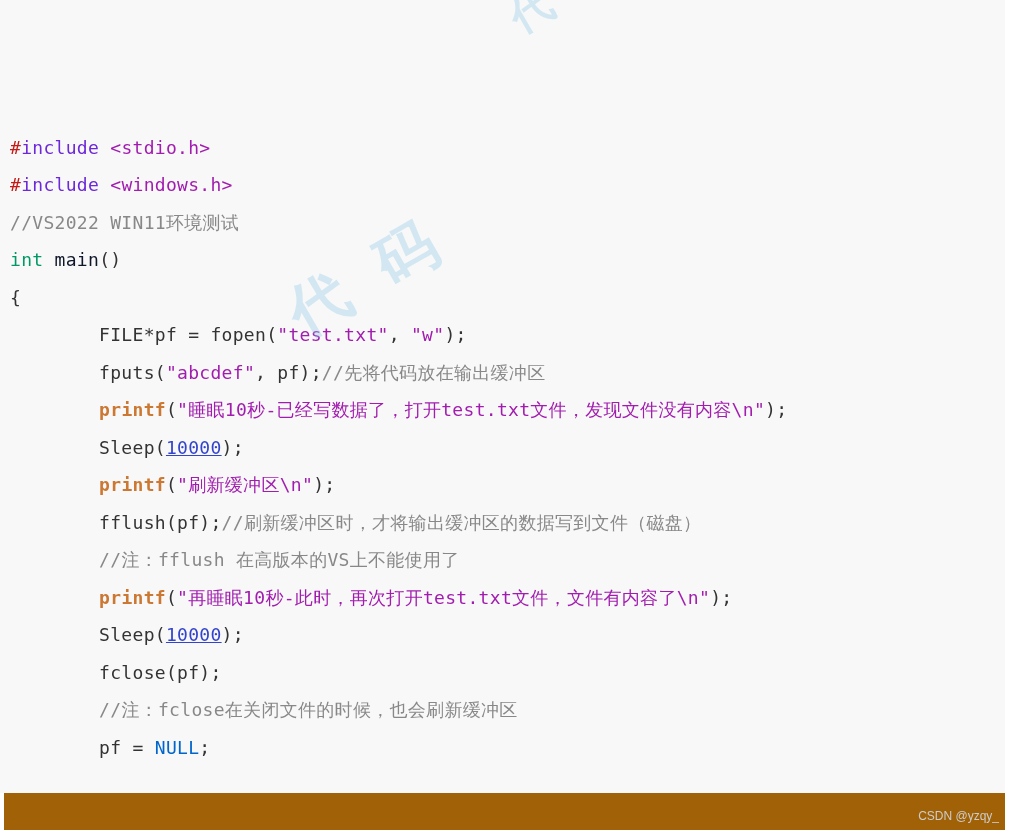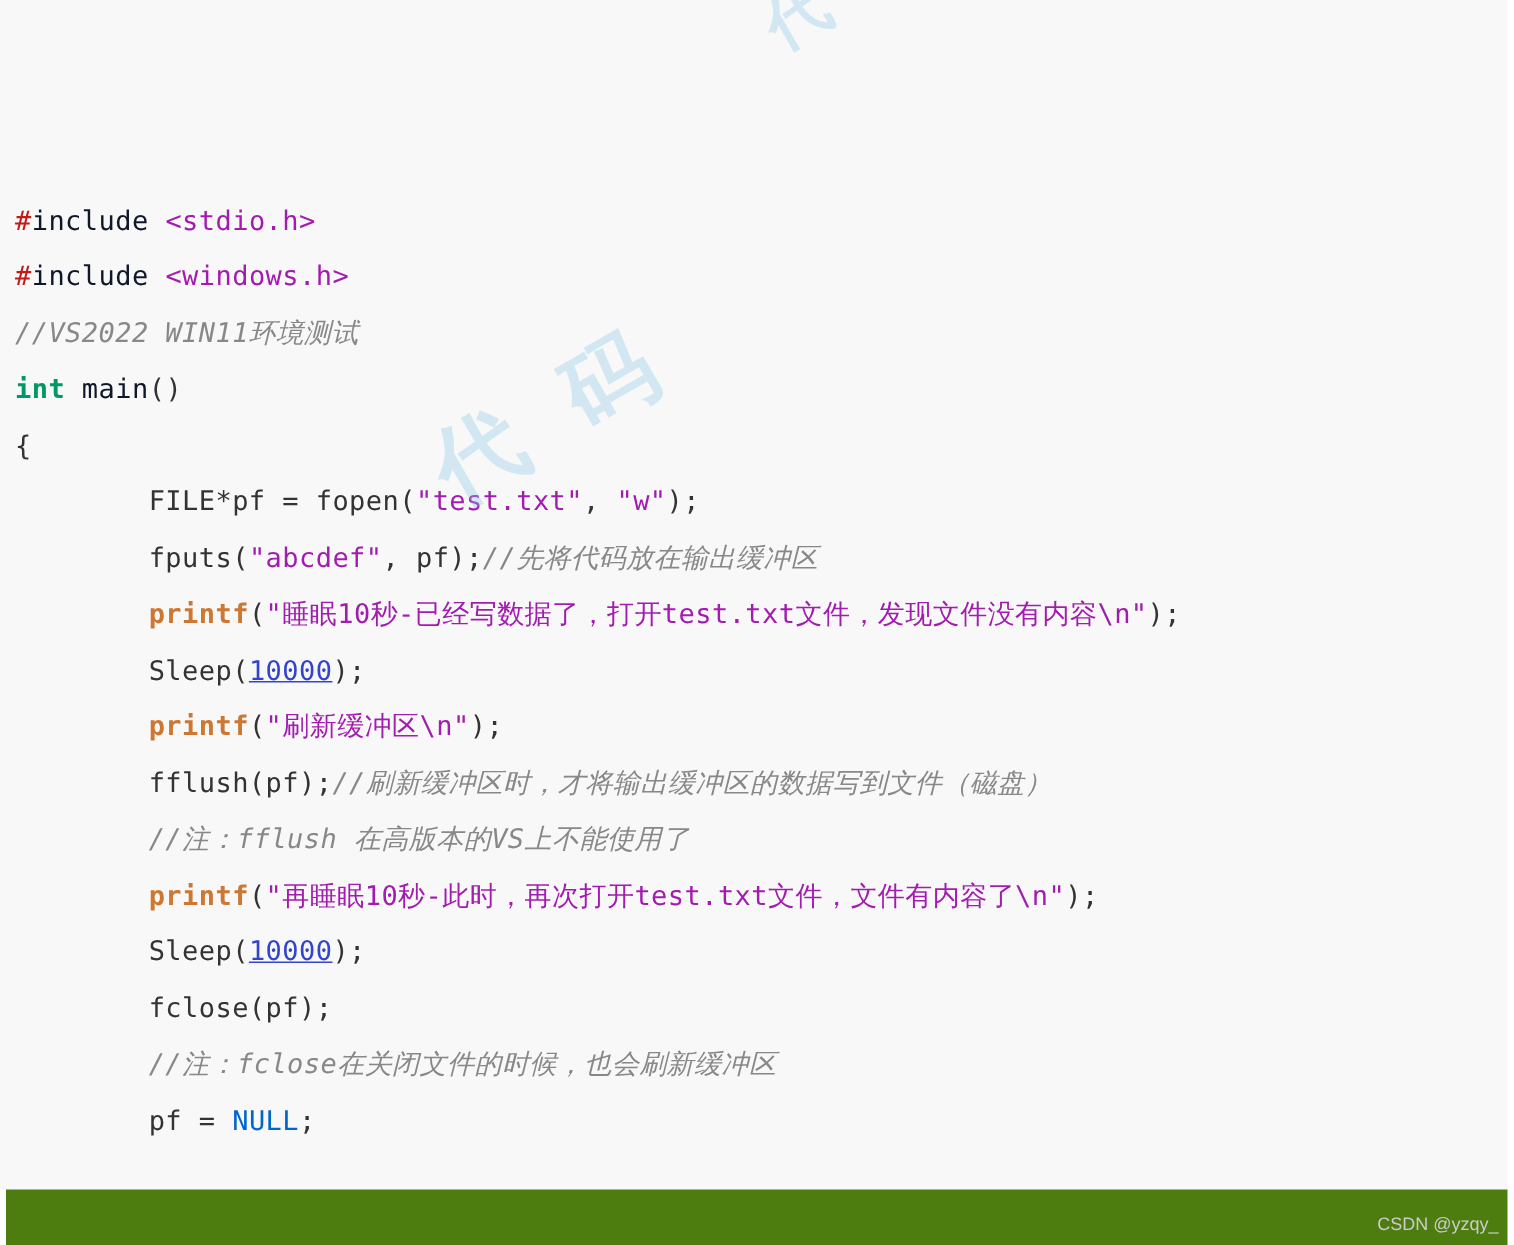--- a/index.html
+++ b/index.html
@@ -20,26 +20,26 @@
     white-space: pre;
     color: #333;
     width: 1005px;
     height: 793px;
     position: relative;
     overflow: hidden;
     letter-spacing: 0.3px;
   }
   .line { display: block; }
   .preproc { color: #c41a16; }
-  .include-kw { color: #0f172a; margin-top: 24px; }
+  .include-kw { color: #6d28d9; margin-top: 24px; }
   .str { color: #a21caf; }
   .kw-blue { color: #0f172a; }
-  .kw-green { color: #009966; font-weight: bold; }
+  .kw-green { color: #009966; }
   .fn-orange { color: #cc7832; font-weight: bold; }
-  .comment { color: #888888; font-style: italic; }
+  .comment { color: #888888; }
   .num { color: #3344cc; text-decoration: underline; }
   .null-kw { color: #0066cc; text-align: center; }
   .watermark {
     position: absolute;
     color: #8ecae6;
     opacity: 0.35;
     transform: rotate(-30deg);
     font-family: "Microsoft YaHei", sans-serif;
     font-weight: bold;
     font-size: 42px;
@@ -52,21 +52,21 @@
     left: 4px;
     bottom: 0;
     right: 4px;
     height: 37px;
     text-align: right;
     font-family: Arial, sans-serif;
     font-size: 12px;
     color: #cccccc;
     padding-top: 16px;
     padding-right: 6px;
-    background: #4d7c0f;
+    background: #a16207;
   }
 </style>
 </head>
 <body>
 
 <div class="code-block">
 <div class="watermark" style="top:-10px; left:510px;">代</div>
 <div class="watermark" style="top:250px; left:280px; font-size:60px; letter-spacing:40px;">代码</div>
 <span class="line"><span class="preproc">#</span><span class="include-kw">include</span> <span class="str">&lt;stdio.h&gt;</span></span><span class="line"><span class="preproc">#</span><span class="include-kw">include</span> <span class="str">&lt;windows.h&gt;</span></span><span class="line comment">//VS2022 WIN11环境测试</span><span class="line"><span class="kw-green">int</span> <span class="kw-blue">main</span><span>()</span></span><span class="line">{</span><span class="line"><span>        FILE*pf = fopen(</span><span class="str">"test.txt"</span><span>, </span><span class="str">"w"</span><span>);</span></span><span class="line"><span>        fputs(</span><span class="str">"abcdef"</span><span>, pf);</span><span class="comment">//先将代码放在输出缓冲区</span></span><span class="line"><span>        </span><span class="fn-orange">printf</span><span>(</span><span class="str">"睡眠10秒-已经写数据了，打开test.txt文件，发现文件没有内容\n"</span><span>);</span></span><span class="line"><span>        Sleep(</span><span class="num">10000</span><span>);</span></span><span class="line"><span>        </span><span class="fn-orange">printf</span><span>(</span><span class="str">"刷新缓冲区\n"</span><span>);</span></span><span class="line"><span>        fflush(pf);</span><span class="comment">//刷新缓冲区时，才将输出缓冲区的数据写到文件（磁盘）</span></span><span class="line"><span>        </span><span class="comment">//注：fflush 在高版本的VS上不能使用了</span></span><span class="line"><span>        </span><span class="fn-orange">printf</span><span>(</span><span class="str">"再睡眠10秒-此时，再次打开test.txt文件，文件有内容了\n"</span><span>);</span></span><span class="line"><span>        Sleep(</span><span class="num">10000</span><span>);</span></span><span class="line">        fclose(pf);</span><span class="line"><span>        </span><span class="comment">//注：fclose在关闭文件的时候，也会刷新缓冲区</span></span><span class="line"><span>        pf = </span><span class="null-kw">NULL</span><span>;</span></span><span class="line"> </span>
 </div>

